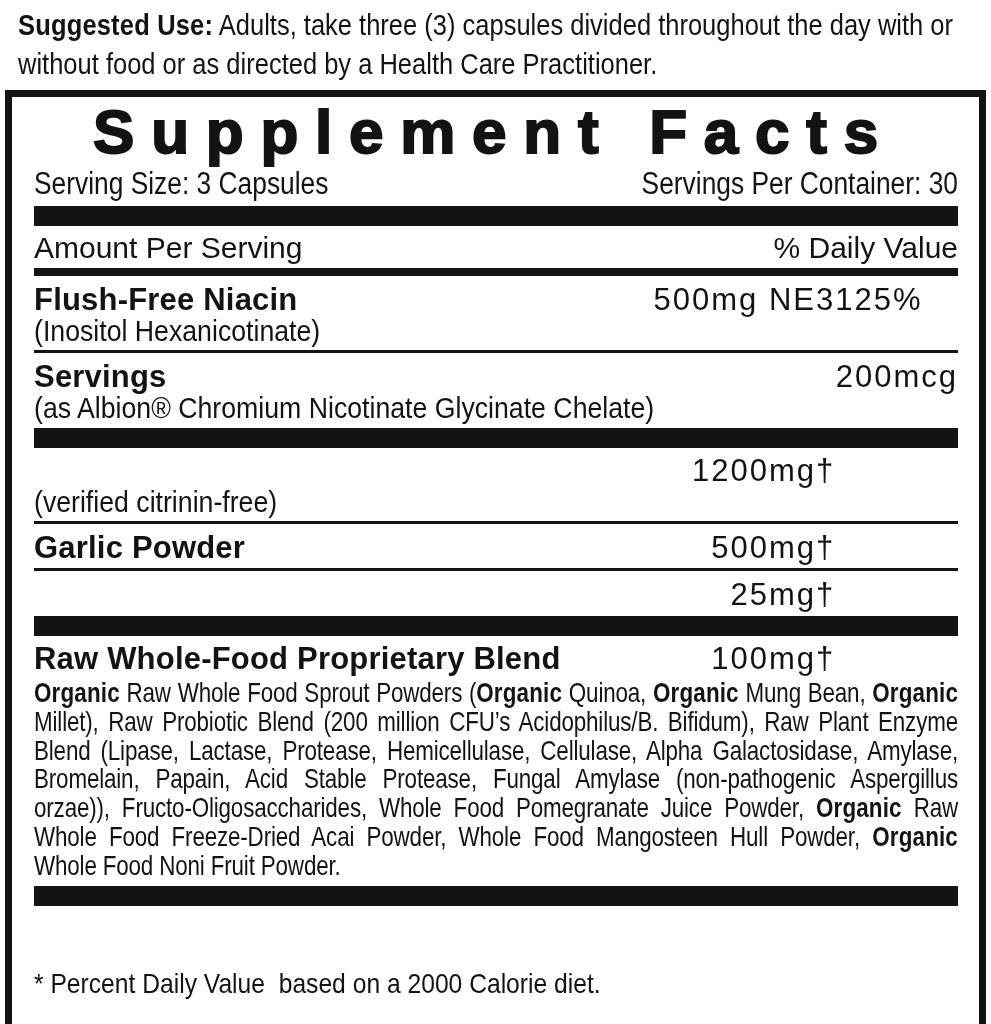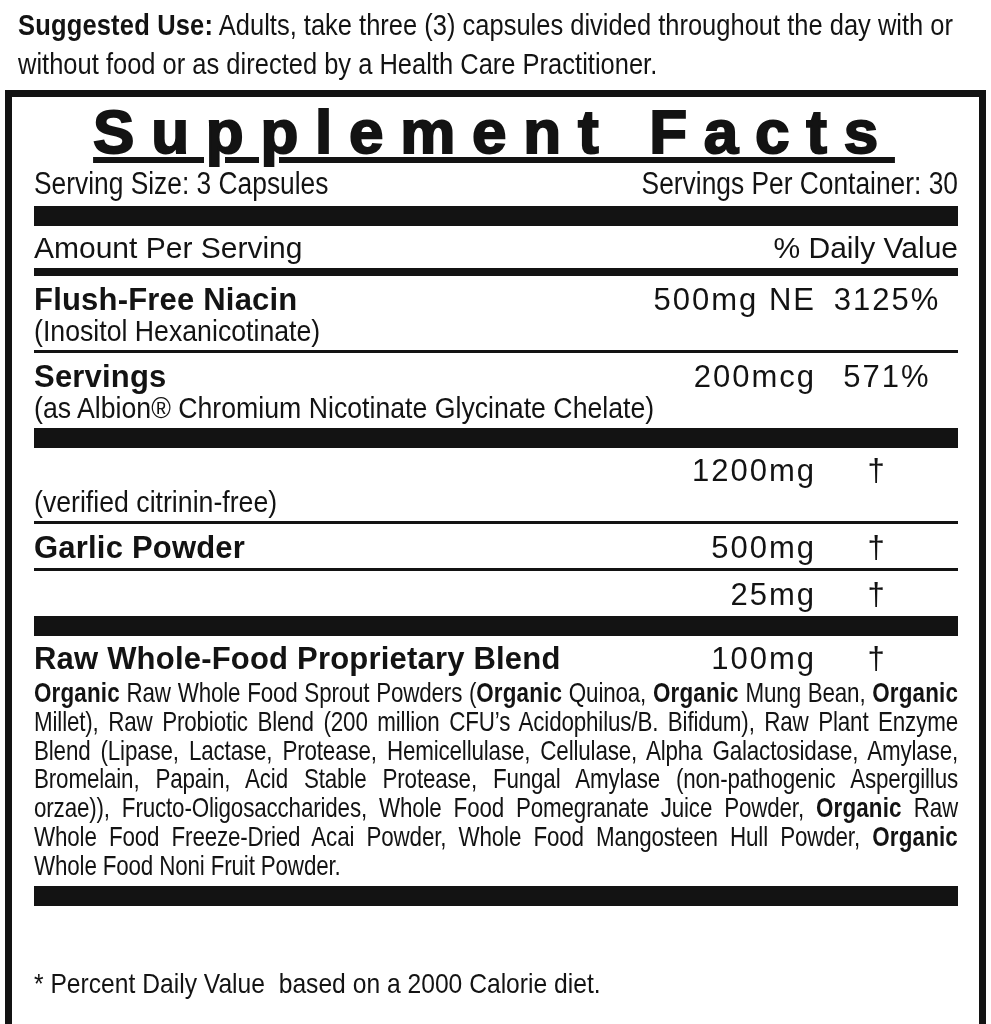--- a/index.html
+++ b/index.html
@@ -23,37 +23,36 @@
   
   .panel {
     margin: 0 5px; border: 7px solid #131313; background: #fff;
     padding: 3px 21px 8px 22px;
   }
   .title {
     font-weight: bold; font-size: 62px; line-height: 60px;
     letter-spacing: .27em; white-space: nowrap; text-align: center;
     -webkit-text-stroke: 2px currentColor;
     margin: 2px 0 5px -4px;
-    text-decoration: underline;
   }
   .serving-row, .head-row { display: flex; justify-content: space-between; align-items: baseline; }
   .serving-row { font-size: 31px; line-height: 34px; }
   .head-row { font-size: 30px; line-height: 33px; padding: 1px 0; justify-content: space-between; }
 
   .bar { background: #131313; }
   .bar-thick { height: 20px; margin: 5px 0 4px; }
   .bar-med   { height: 8px;  margin: 3px 0 5px; }
   .bar-thin  { height: 3px;  margin: 4px 0 5px; }
 
   .nrow { display: flex; align-items: baseline; font-size: 31px; line-height: 33px; padding-top: 2px; }
   .nname { font-weight: bold; letter-spacing: .2px; white-space: nowrap; }
   .note { font-weight: normal; font-size: 28px; display: inline-block;
           transform: scaleX(.85); transform-origin: 0 0; letter-spacing: 0; }
   .namt { margin-left: auto; letter-spacing: 2px; white-space: nowrap; }
-  .ndv  { width: 142px; text-align: center; letter-spacing: 2px; white-space: nowrap; }
+  .ndv  { width: 142px; text-align: left; letter-spacing: 2px; white-space: nowrap; }
   .ndv.dag { padding-right: 20px; }
   .nsub { font-size: 29px; line-height: 30px; }
 
   .blend { font-size: 28px; line-height: 28.8px; text-align: justify; margin: 4px 0 3px; letter-spacing: -.2px; }
   .blend b { letter-spacing: .2px; }
 
   .footnotes { margin-top: 5px; font-size: 28px; line-height: 29px; white-space: pre-wrap; }
 </style>
 </head>
 <body>
@@ -84,21 +83,20 @@
     <span class="nname">Flush-Free Niacin</span>
     <span class="namt">500mg NE</span>
     <span class="ndv">3125%</span>
   </div>
   <div class="nsub cx92">(Inositol Hexanicotinate)</div>
   <div class="bar bar-thin"></div>
 
   <div class="nrow">
     <span class="nname">Servings</span>
     <span class="namt">200mcg</span>
-    <span class="ndv">571%</span>
   </div>
   <div class="nsub cx92">(as Albion® Chromium Nicotinate Glycinate Chelate)</div>
   <div class="bar bar-thick"></div>
 
   <div class="nrow">
     <span class="namt">1200mg</span>
     <span class="ndv dag">†</span>
   </div>
   <div class="nsub cx92">(verified citrinin-free)</div>
   <div class="bar bar-thin"></div>

